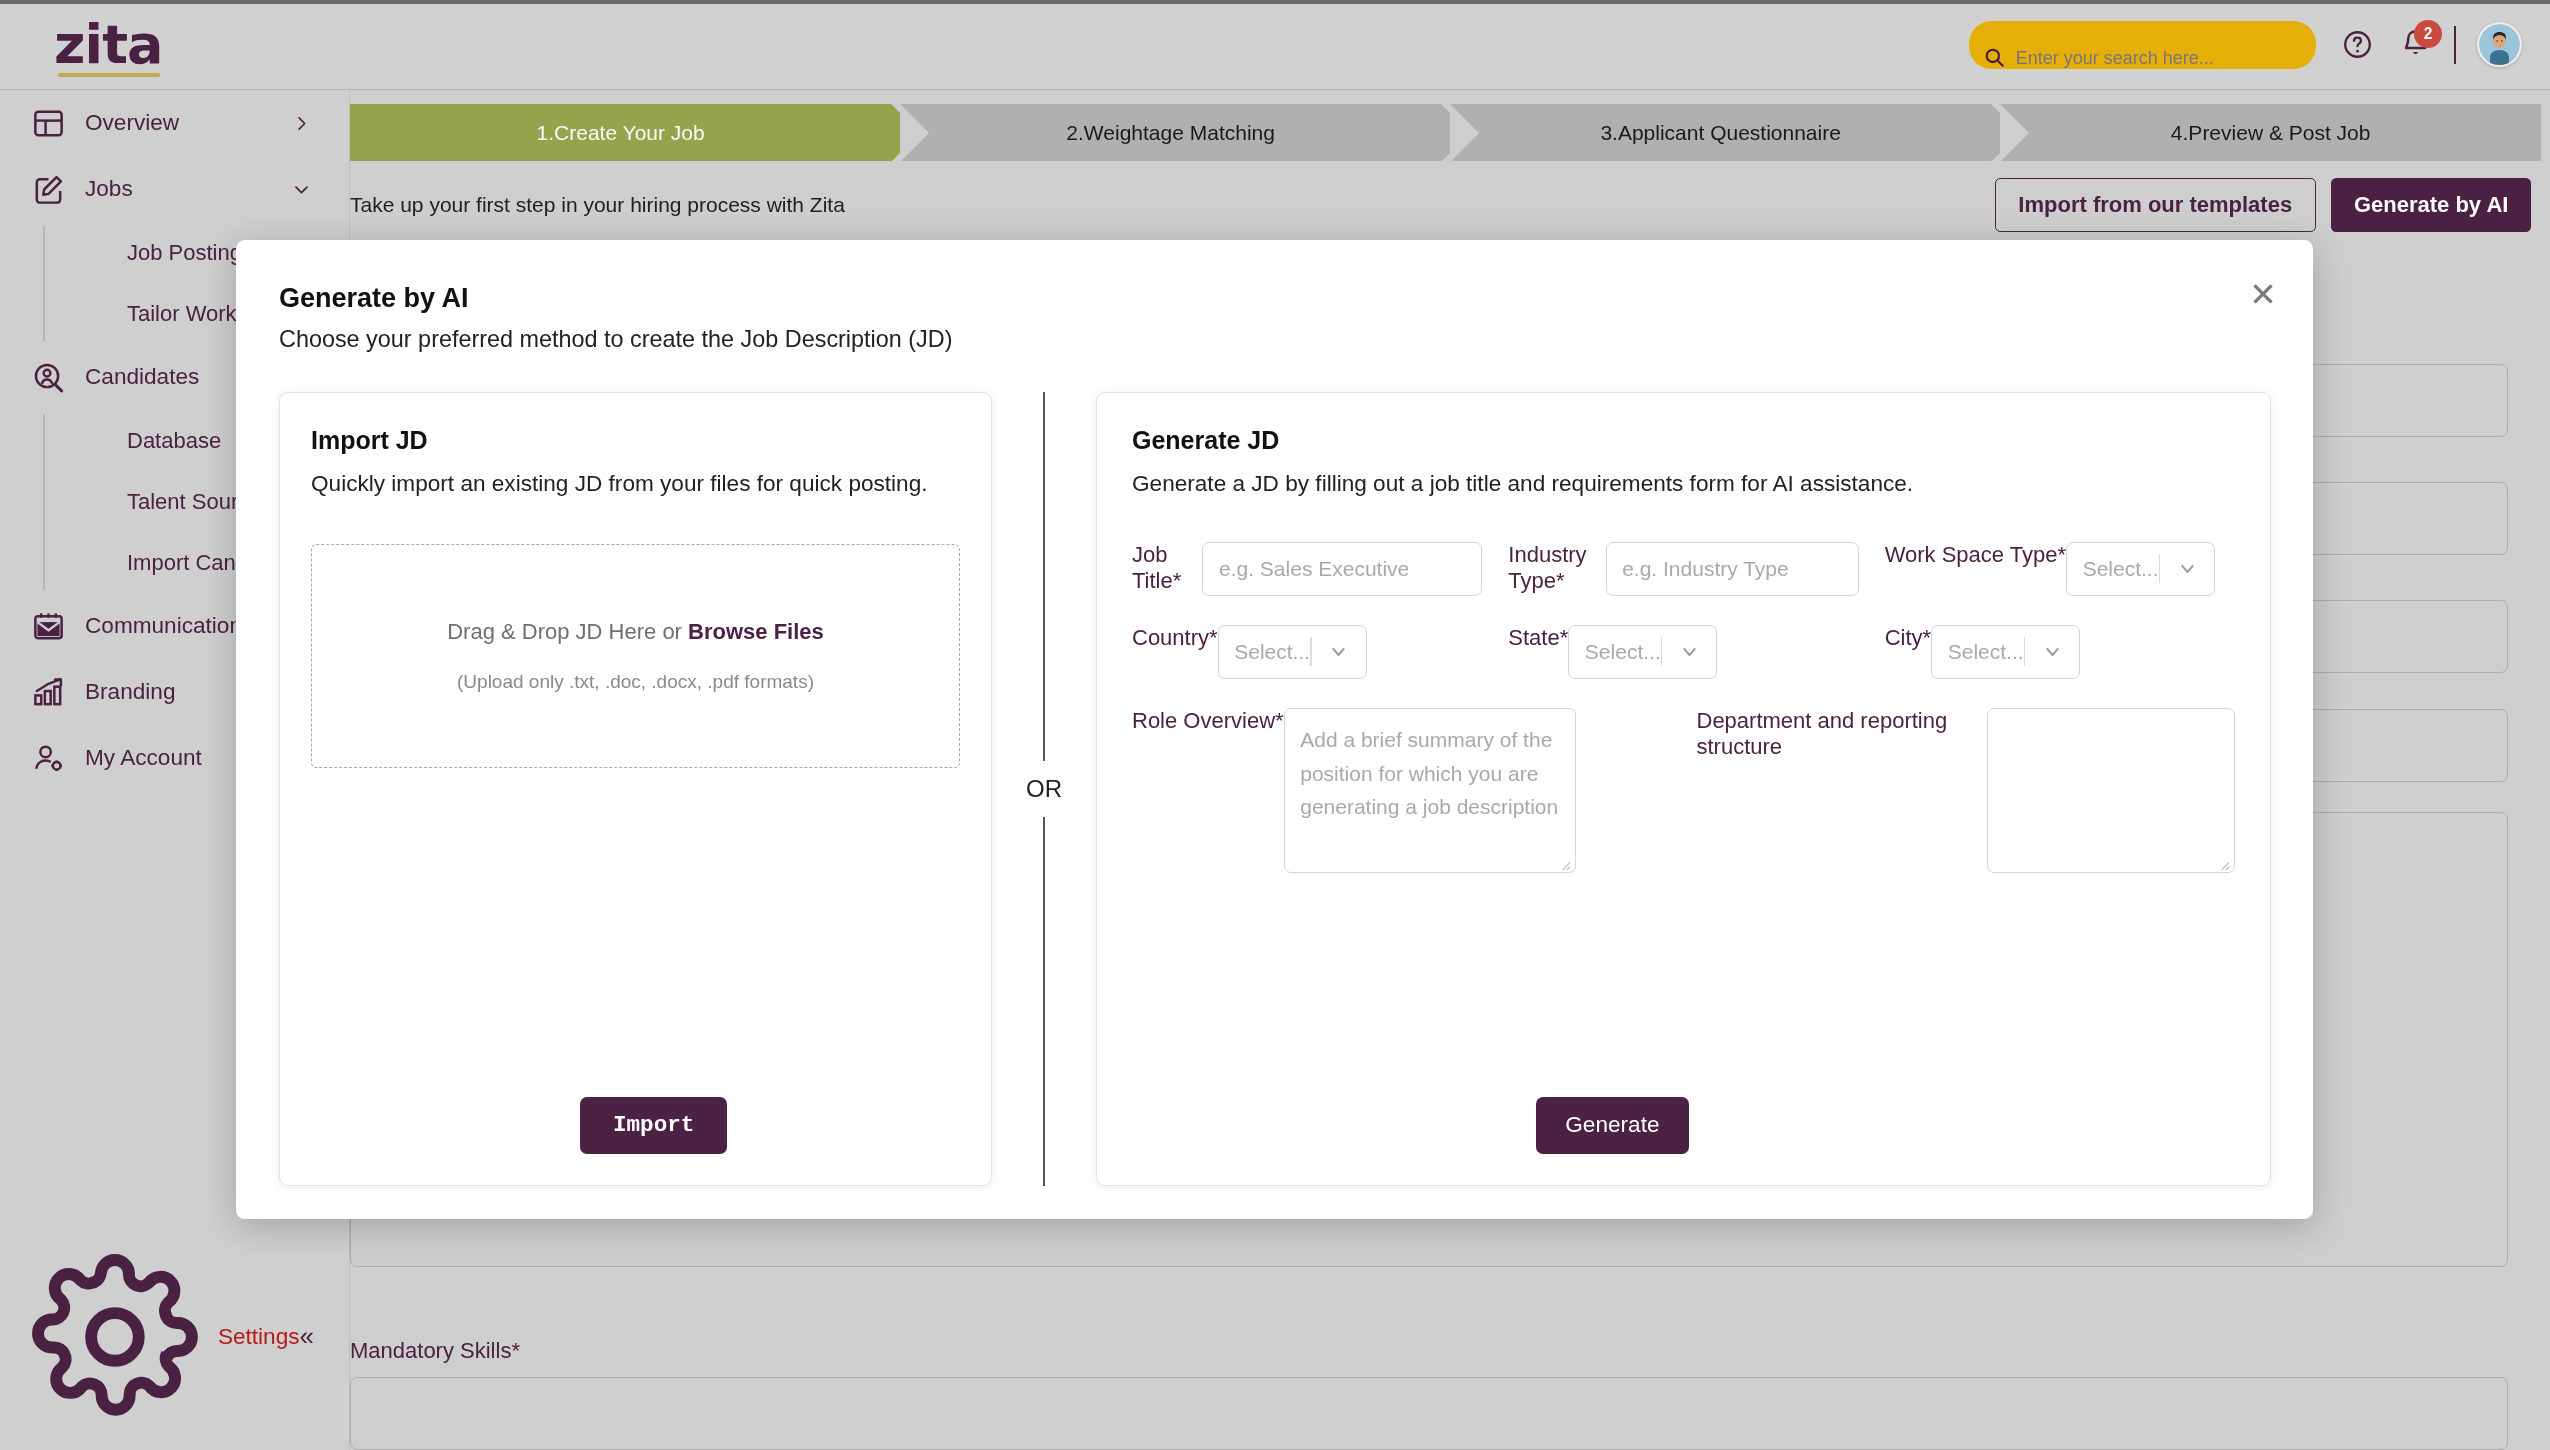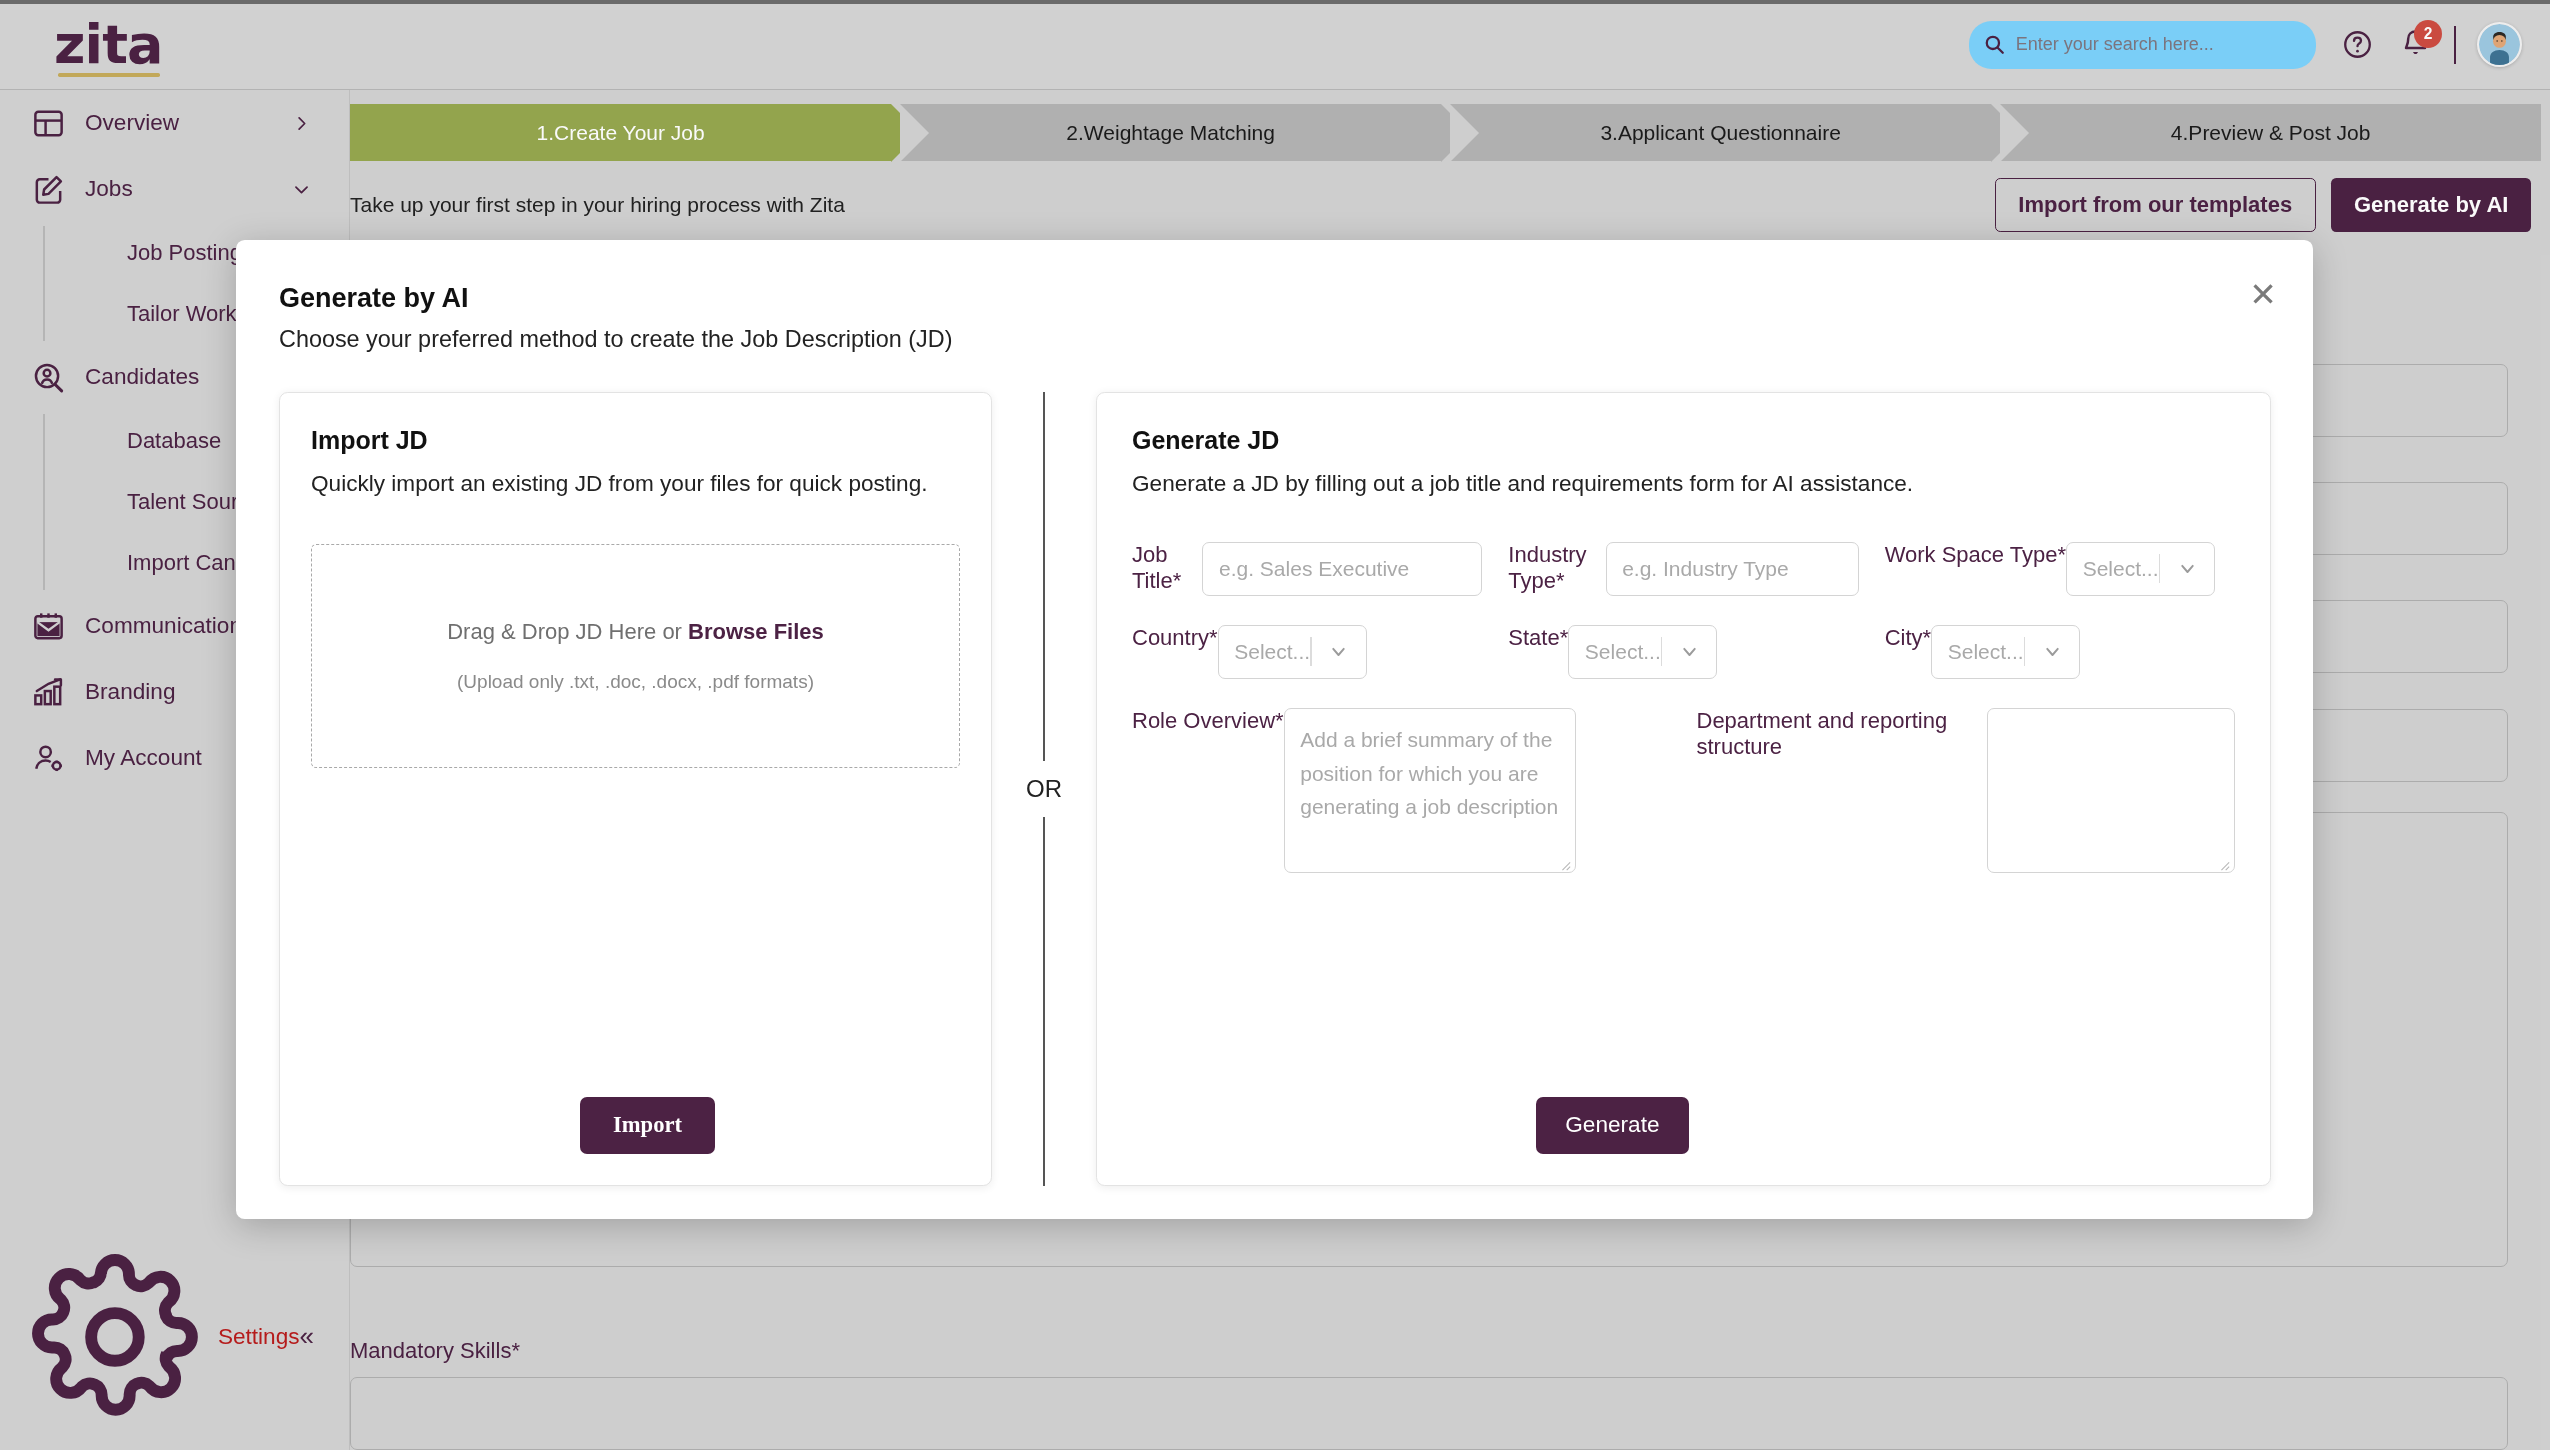--- a/index.html
+++ b/index.html
@@ -28,23 +28,23 @@
     line-height: 1; font-family: "DejaVu Sans", sans-serif;
   }
   .logo-underline {
     position: absolute; left: 3.5px; bottom: -5.2px; width: 102px; height: 3.5px;
     background: #c6ac5b; border-radius: 1.7px;
   }
   .topbar-right {
     margin-left: auto; display: flex; align-items: center; gap: 0px; margin-right: 28px;
   }
   .searchbox {
-    display: flex; align-items: center;
+    display: flex; align-items: flex-end;
     width: 347px; height: 48px;
-    background: #7dd3fc; border-radius: 22.6px; padding: 0 14px;
+    background: #eab308; border-radius: 22.6px; padding: 0 14px;
   }
   .search-ico { width: 22.6px; height: 22.6px; flex: 0 0 auto; }
   .search-input {
     border: none; background: transparent; outline: none;
     font-size: 18px; color: #5b5b5b; margin-left: 10.4px; width: 100%;
     font-family: "Liberation Sans", sans-serif;
   }
   .search-input::placeholder { color: #7e7781; }
   .help-ico { margin-left: 26px; width: 31px; height: 31px; cursor: pointer; }
   .bell-wrap { position: relative; margin-left: 26px; width: 33px; height: 35px; cursor: pointer; }
@@ -190,21 +190,21 @@
     cursor: pointer;
   }
   .dz-main { font-size: 22px; color: #6f6f6f; }
   .dz-main b { color: #4c2244; font-weight: 700; }
   .dz-sub { font-size: 19px; color: #8a8a8a; margin-top: 26px; }
 
   .btn-import {
     position: absolute; left: 300px; bottom: 31px;
     background: #4c2244; color: #fff; border: none; border-radius: 7px;
     font-size: 22.6px; font-weight: 700; padding: 15.6px 33px; cursor: pointer;
-    font-family: Liberation Serif, serif;
+    font-family: Liberation Mono, monospace;
   }
   .btn-generate {
     position: absolute; right: 581px; bottom: 31px;
     background: #4c2244; color: #fff; border: none; border-radius: 7px;
     font-size: 22.6px; font-weight: 400; padding: 15.6px 29.5px; cursor: pointer;
     font-family: "Liberation Sans", sans-serif;
   }
 
   .form-grid {
     display: grid; grid-template-columns: 1fr 1fr 1fr;

